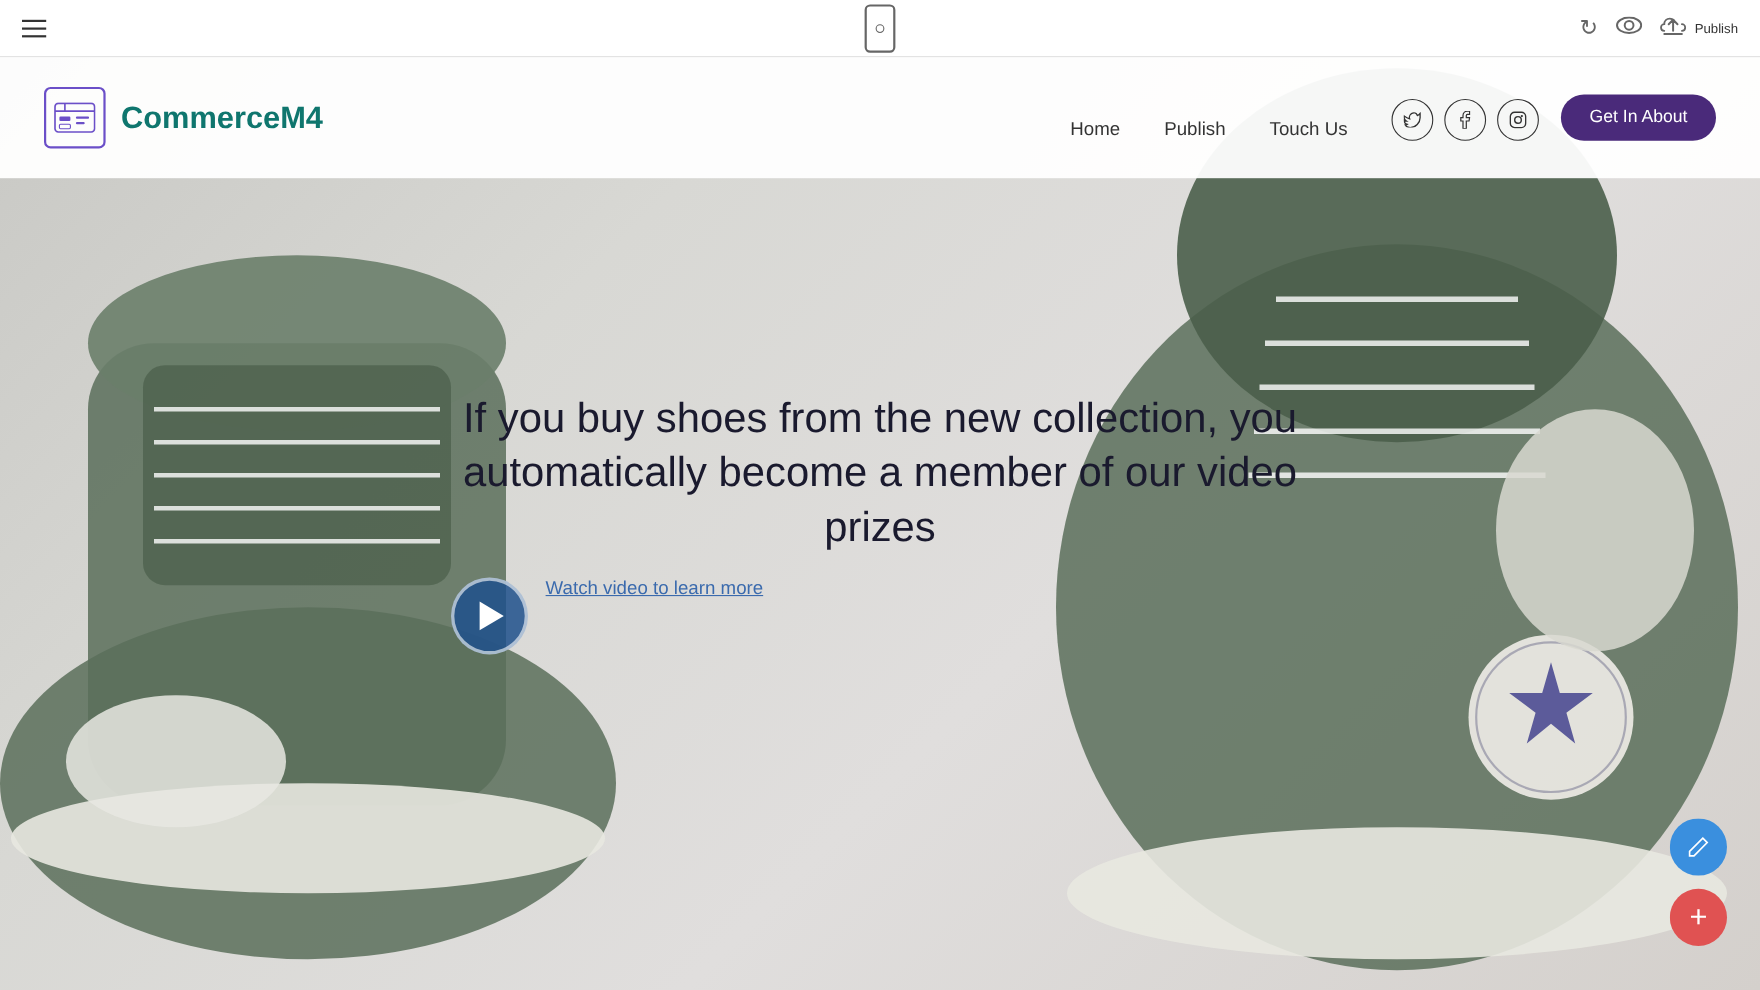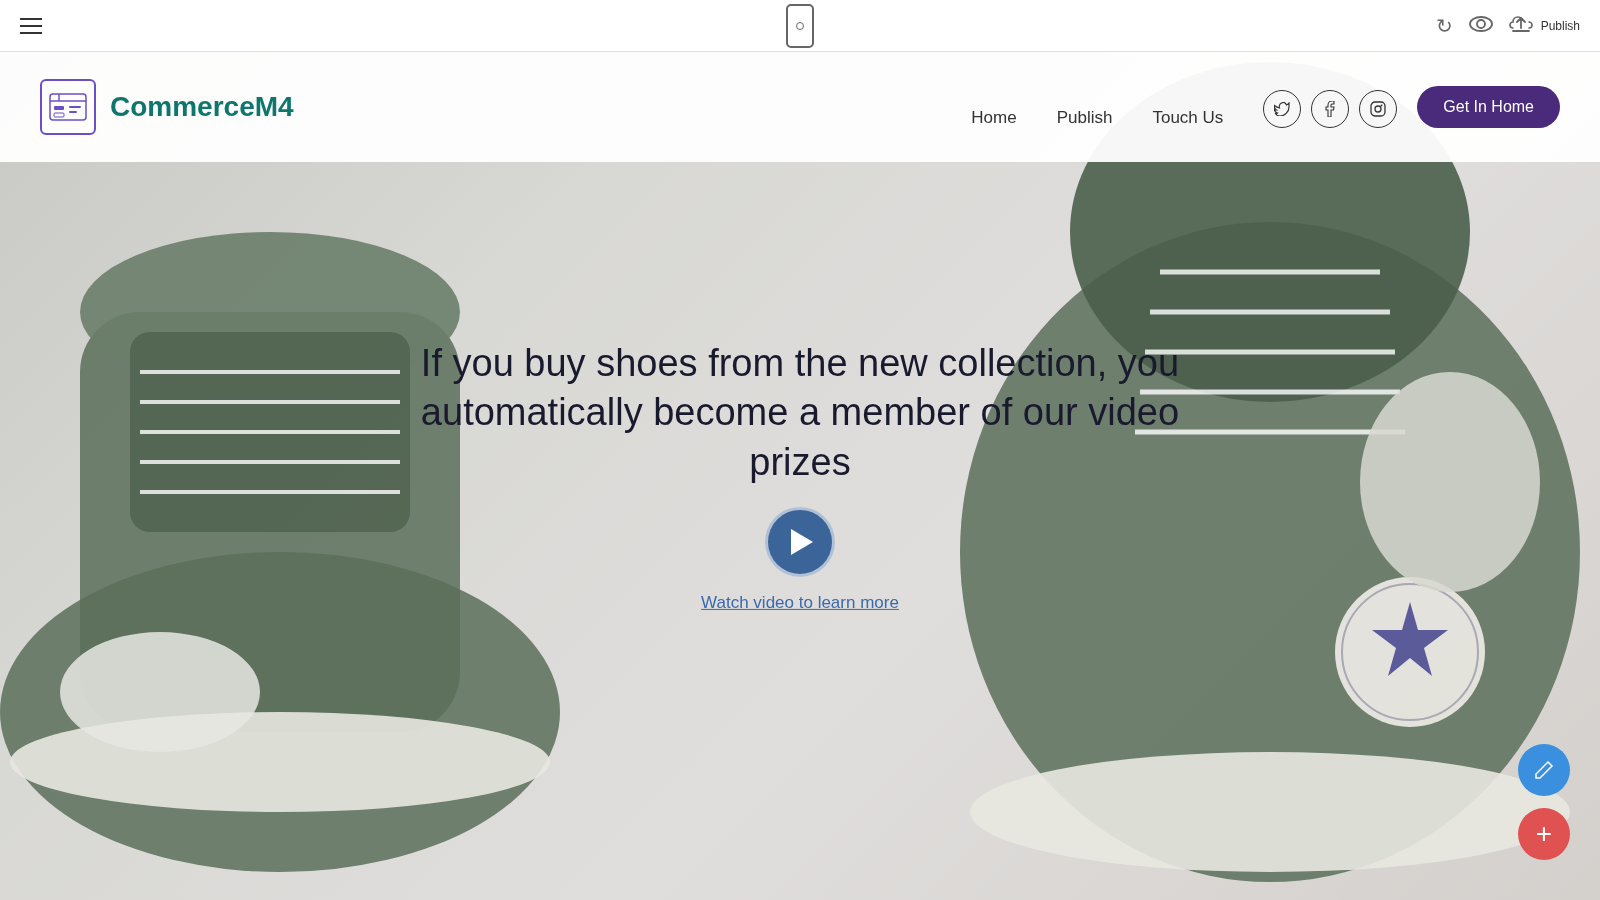--- a/index.html
+++ b/index.html
@@ -263,22 +263,22 @@
     .hero-subtitle {
       font-size: 18px;
       font-weight: 700;
       color: #1a1a2e;
       letter-spacing: 1px;
       margin-bottom: 36px;
     }
 
     .play-btn-wrapper {
       display: flex;
-      flex-direction: column;
-      align-items: center;
+      flex-direction: row;
+      align-items: flex-start;
       gap: 16px;
     }
 
     .play-btn {
       width: 70px;
       height: 70px;
       border-radius: 50%;
       background: rgba(30, 80, 140, 0.85);
       border: 3px solid rgba(255,255,255,0.6);
       display: flex;
@@ -484,21 +484,21 @@
         </div>
         <div class="social-circle">
           <svg width="16" height="16" viewBox="0 0 16 16" fill="none">
             <rect x="1" y="1" width="14" height="14" rx="4" stroke="#333" stroke-width="1.3"></rect>
             <circle cx="8" cy="8" r="3" stroke="#333" stroke-width="1.3"></circle>
             <circle cx="11.5" cy="4.5" r="1" fill="#333"></circle>
           </svg>
         </div>
       </div>
 
-      <button class="get-in-touch-btn">Get In Home</button>
+      <button class="get-in-touch-btn">Get In About</button>
     </div>
   </div>
 
 </div>
 
 <div class="fab-container">
   <button class="fab-edit">
     <svg width="20" height="20" viewBox="0 0 20 20" fill="none">
       <path d="M14 2l4 4L6 18H2v-4L14 2z" stroke="white" stroke-width="1.5" fill="none"></path>
     </svg>

